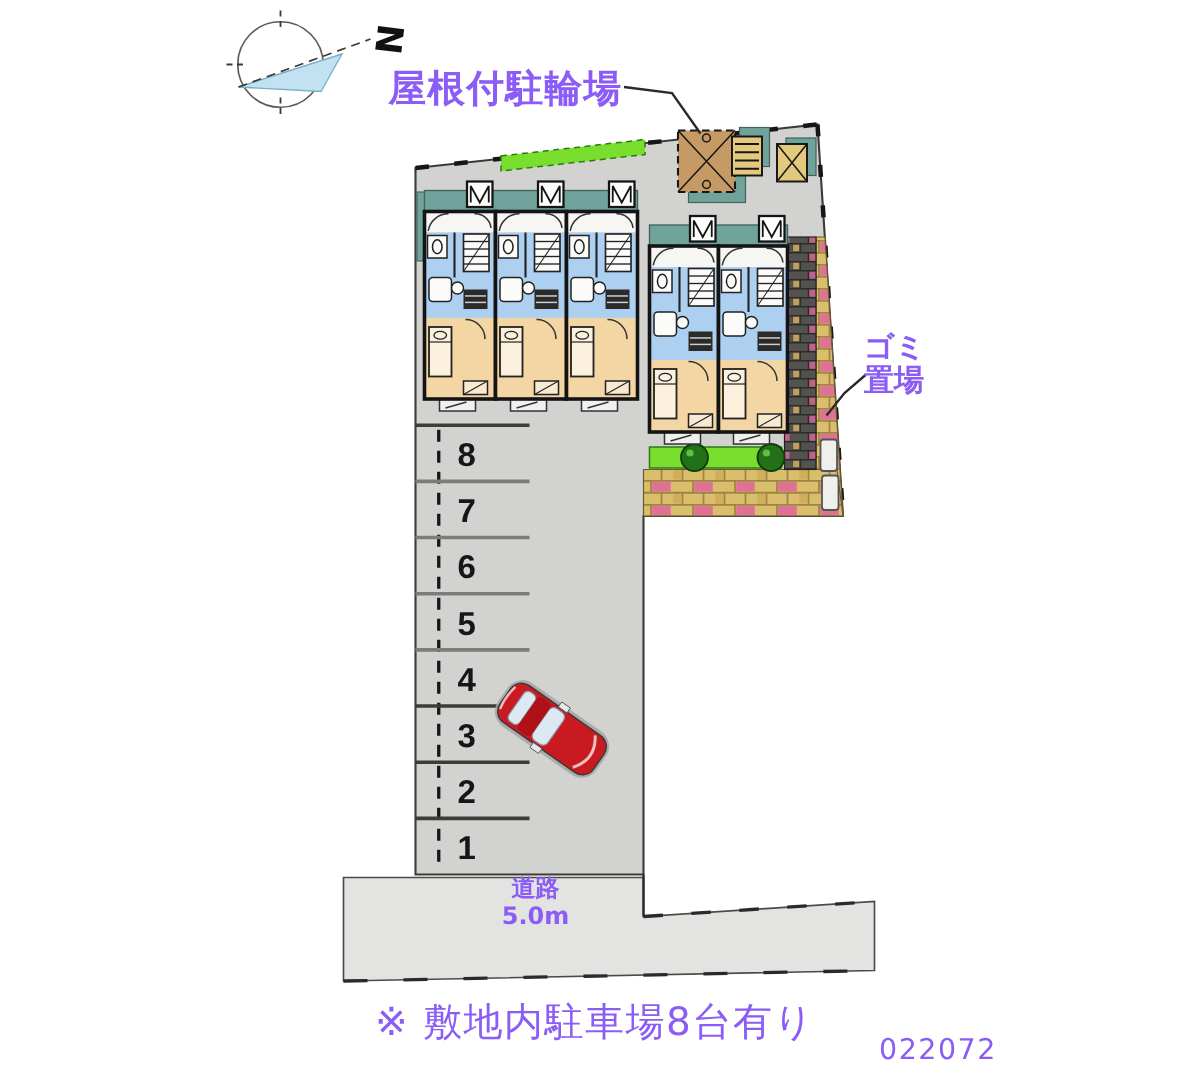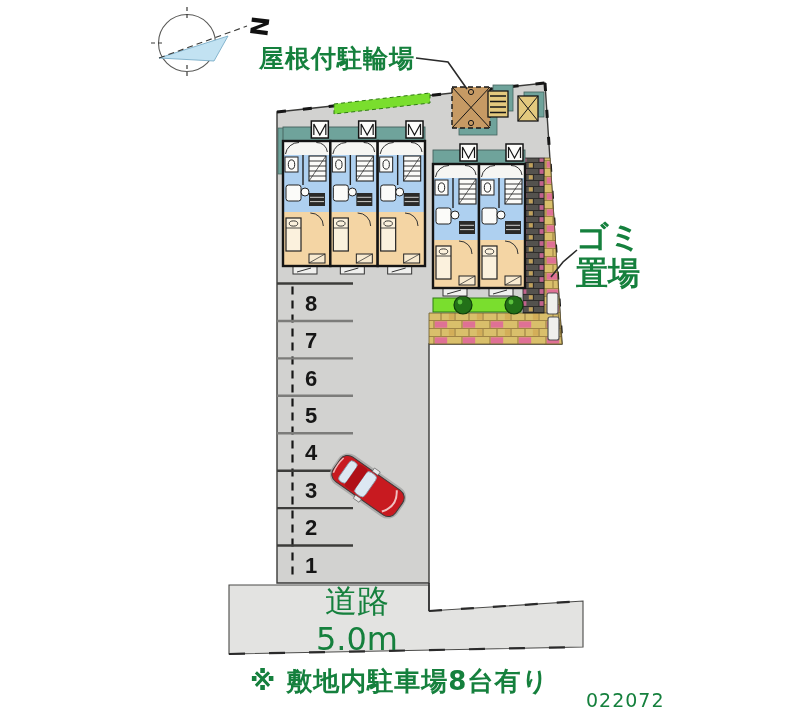--- a/index.html
+++ b/index.html
@@ -1,25 +1,25 @@
 <!DOCTYPE html>
 <html><head>
 <meta charset="utf-8">
 <style>
   html,body{margin:0;padding:0;background:#ffffff;}
   .stage{
     position:relative;width:800px;height:727px;background:#ffffff;overflow:hidden;
     font-family:"DejaVu Sans",sans-serif;
   }
   .stage svg{position:absolute;left:0;top:0;}
-  .lbl{position:absolute;color:#15803d;white-space:pre-line;}
+  .lbl{position:absolute;color:#8b5cf6;white-space:pre-line;}
   .lbl-bike{left:259px;top:42px;font-size:25px;font-weight:700;letter-spacing:1px;}
-  .lbl-gomi{left:576px;top:220px;font-size:32px;font-weight:700;line-height:1.12;}
-  .lbl-road{left:296px;top:583px;width:122px;text-align:center;font-size:32px;font-weight:400;line-height:1.18;}
-  .lbl-note{left:250px;top:664px;font-size:26px;font-weight:700;letter-spacing:1px;}
+  .lbl-gomi{left:576px;top:220px;font-size:20px;font-weight:700;line-height:1.12;}
+  .lbl-road{left:296px;top:583px;width:122px;text-align:center;font-size:16px;font-weight:700;line-height:1.18;}
+  .lbl-note{left:250px;top:664px;font-size:26px;font-weight:400;letter-spacing:1px;}
   .lbl-id{left:586px;top:689px;font-size:19px;font-weight:500;letter-spacing:1px;}
 </style>
 </head>
 <body>
 
 <div class="stage">
 
   <svg width="800" height="727" viewBox="0 0 800 727">
     <defs>
       <pattern id="brickY" width="28" height="16" patternUnits="userSpaceOnUse">

